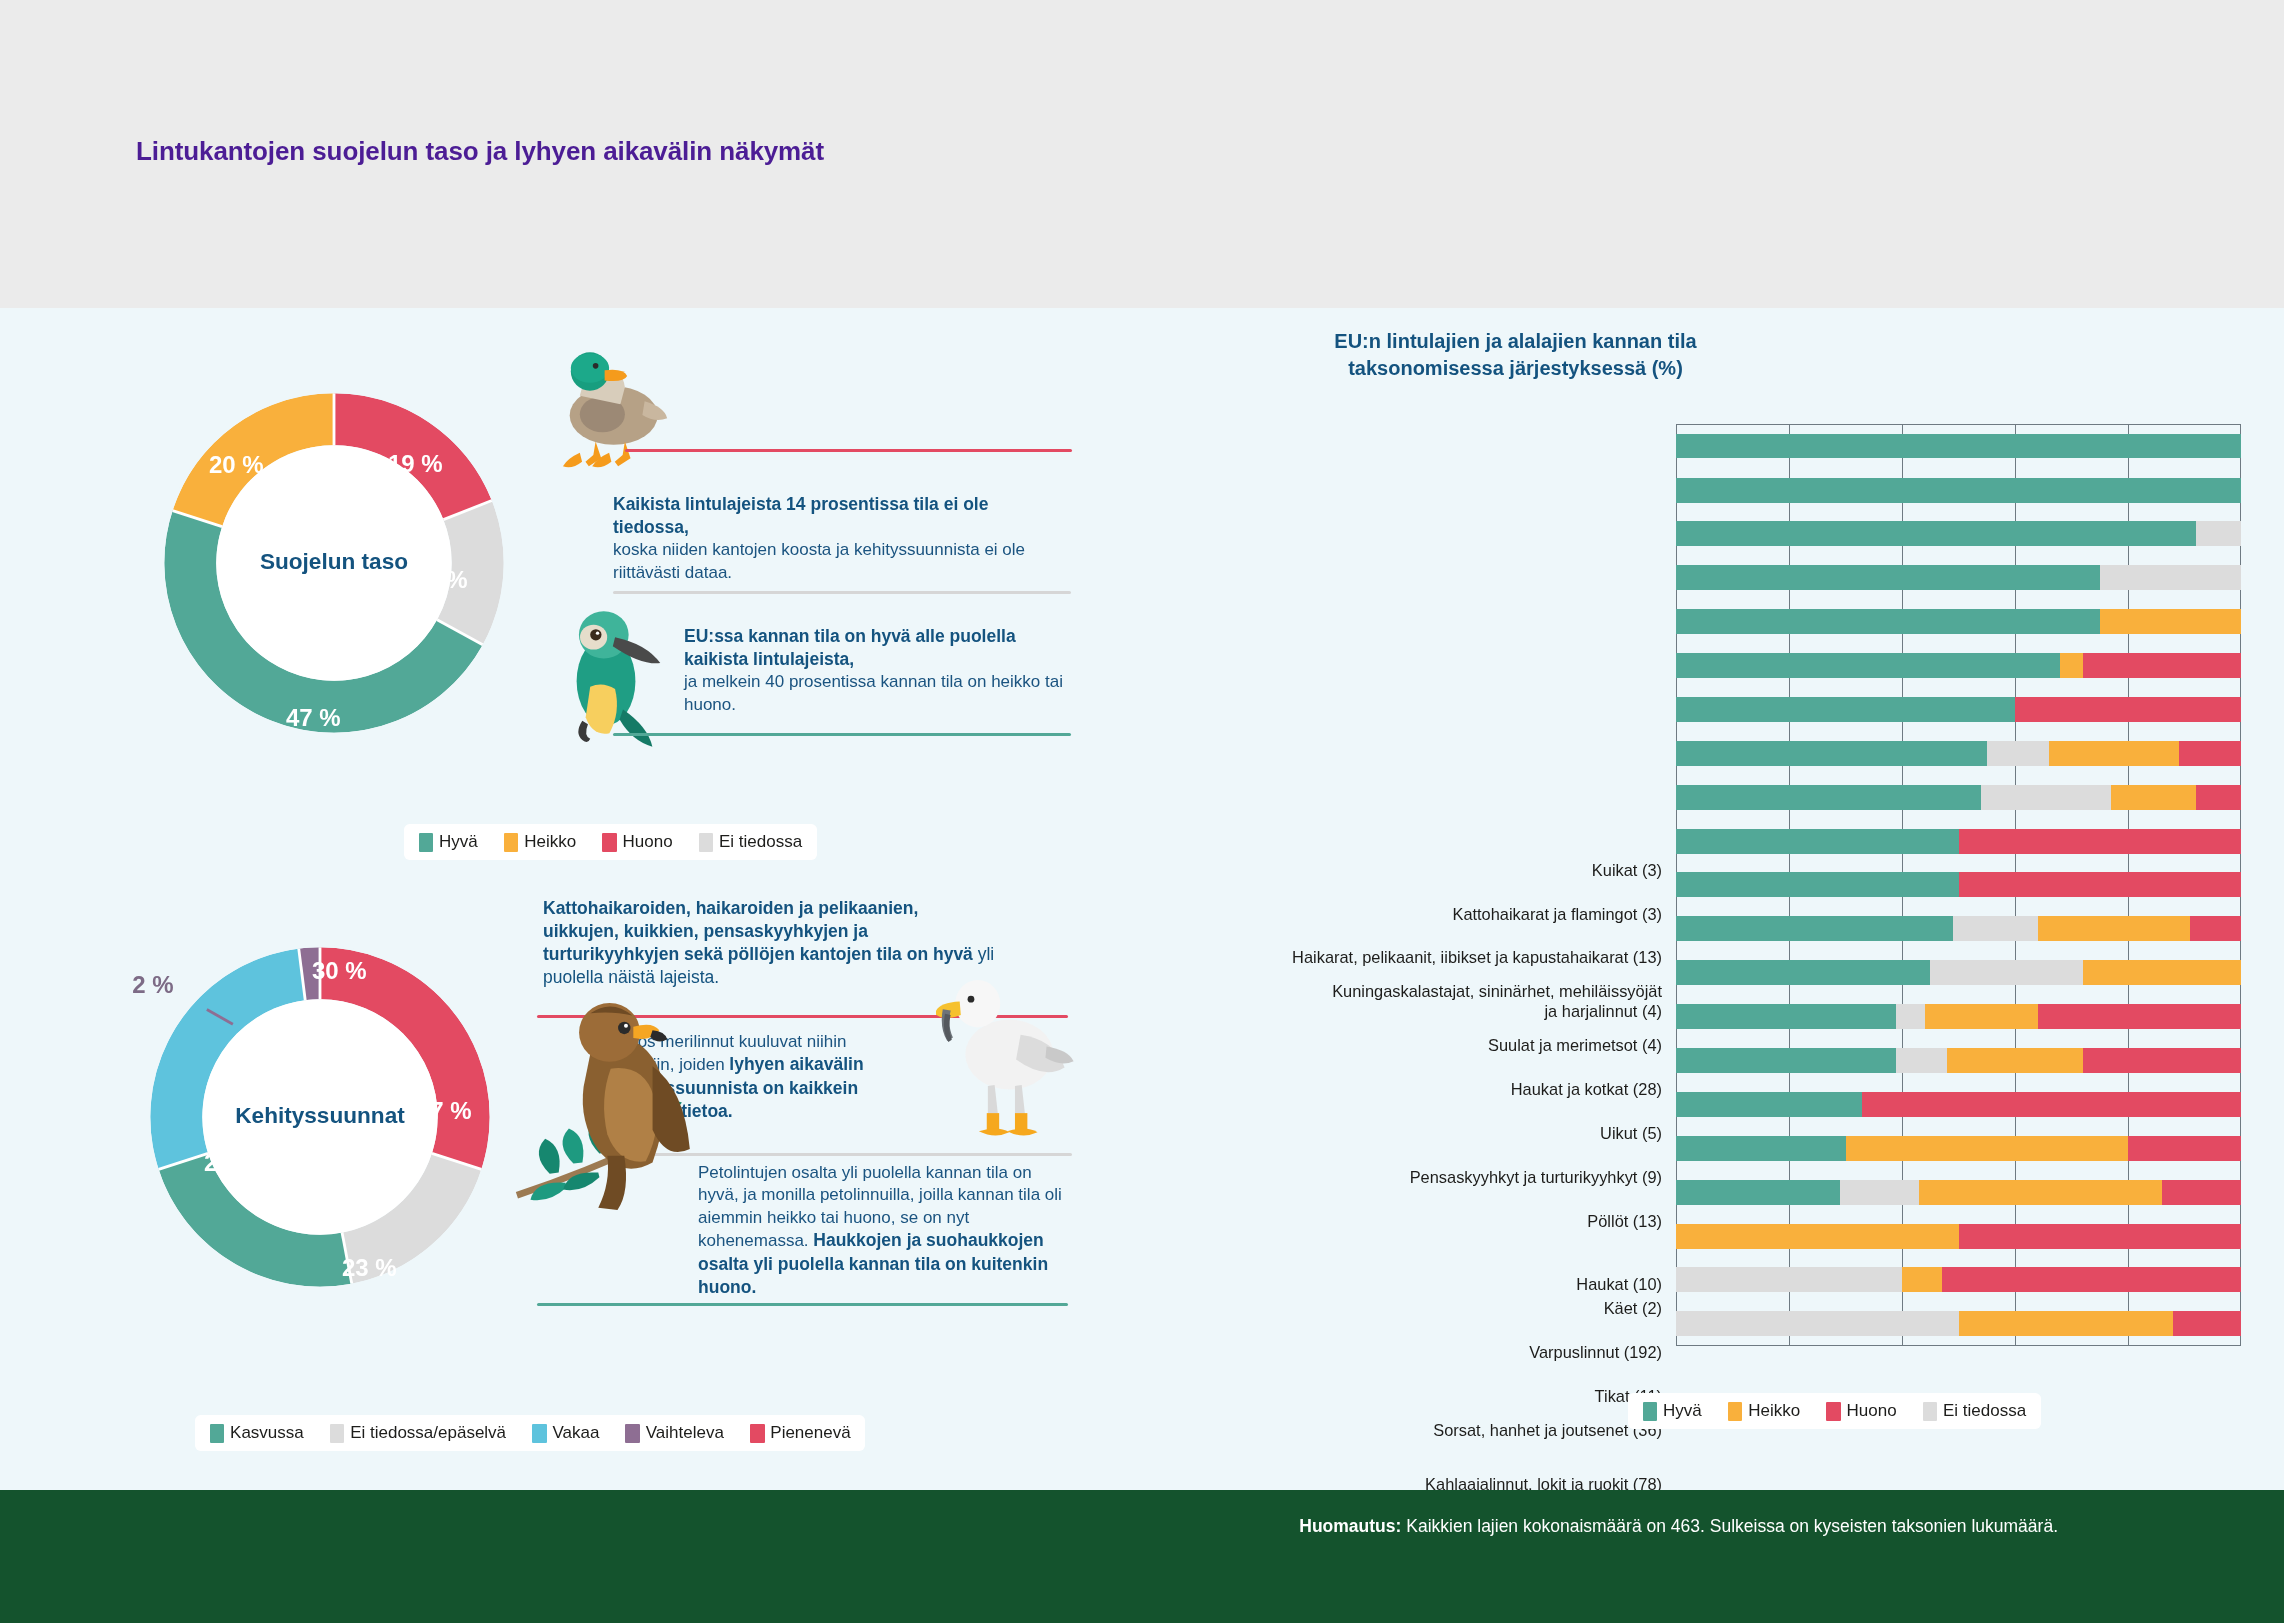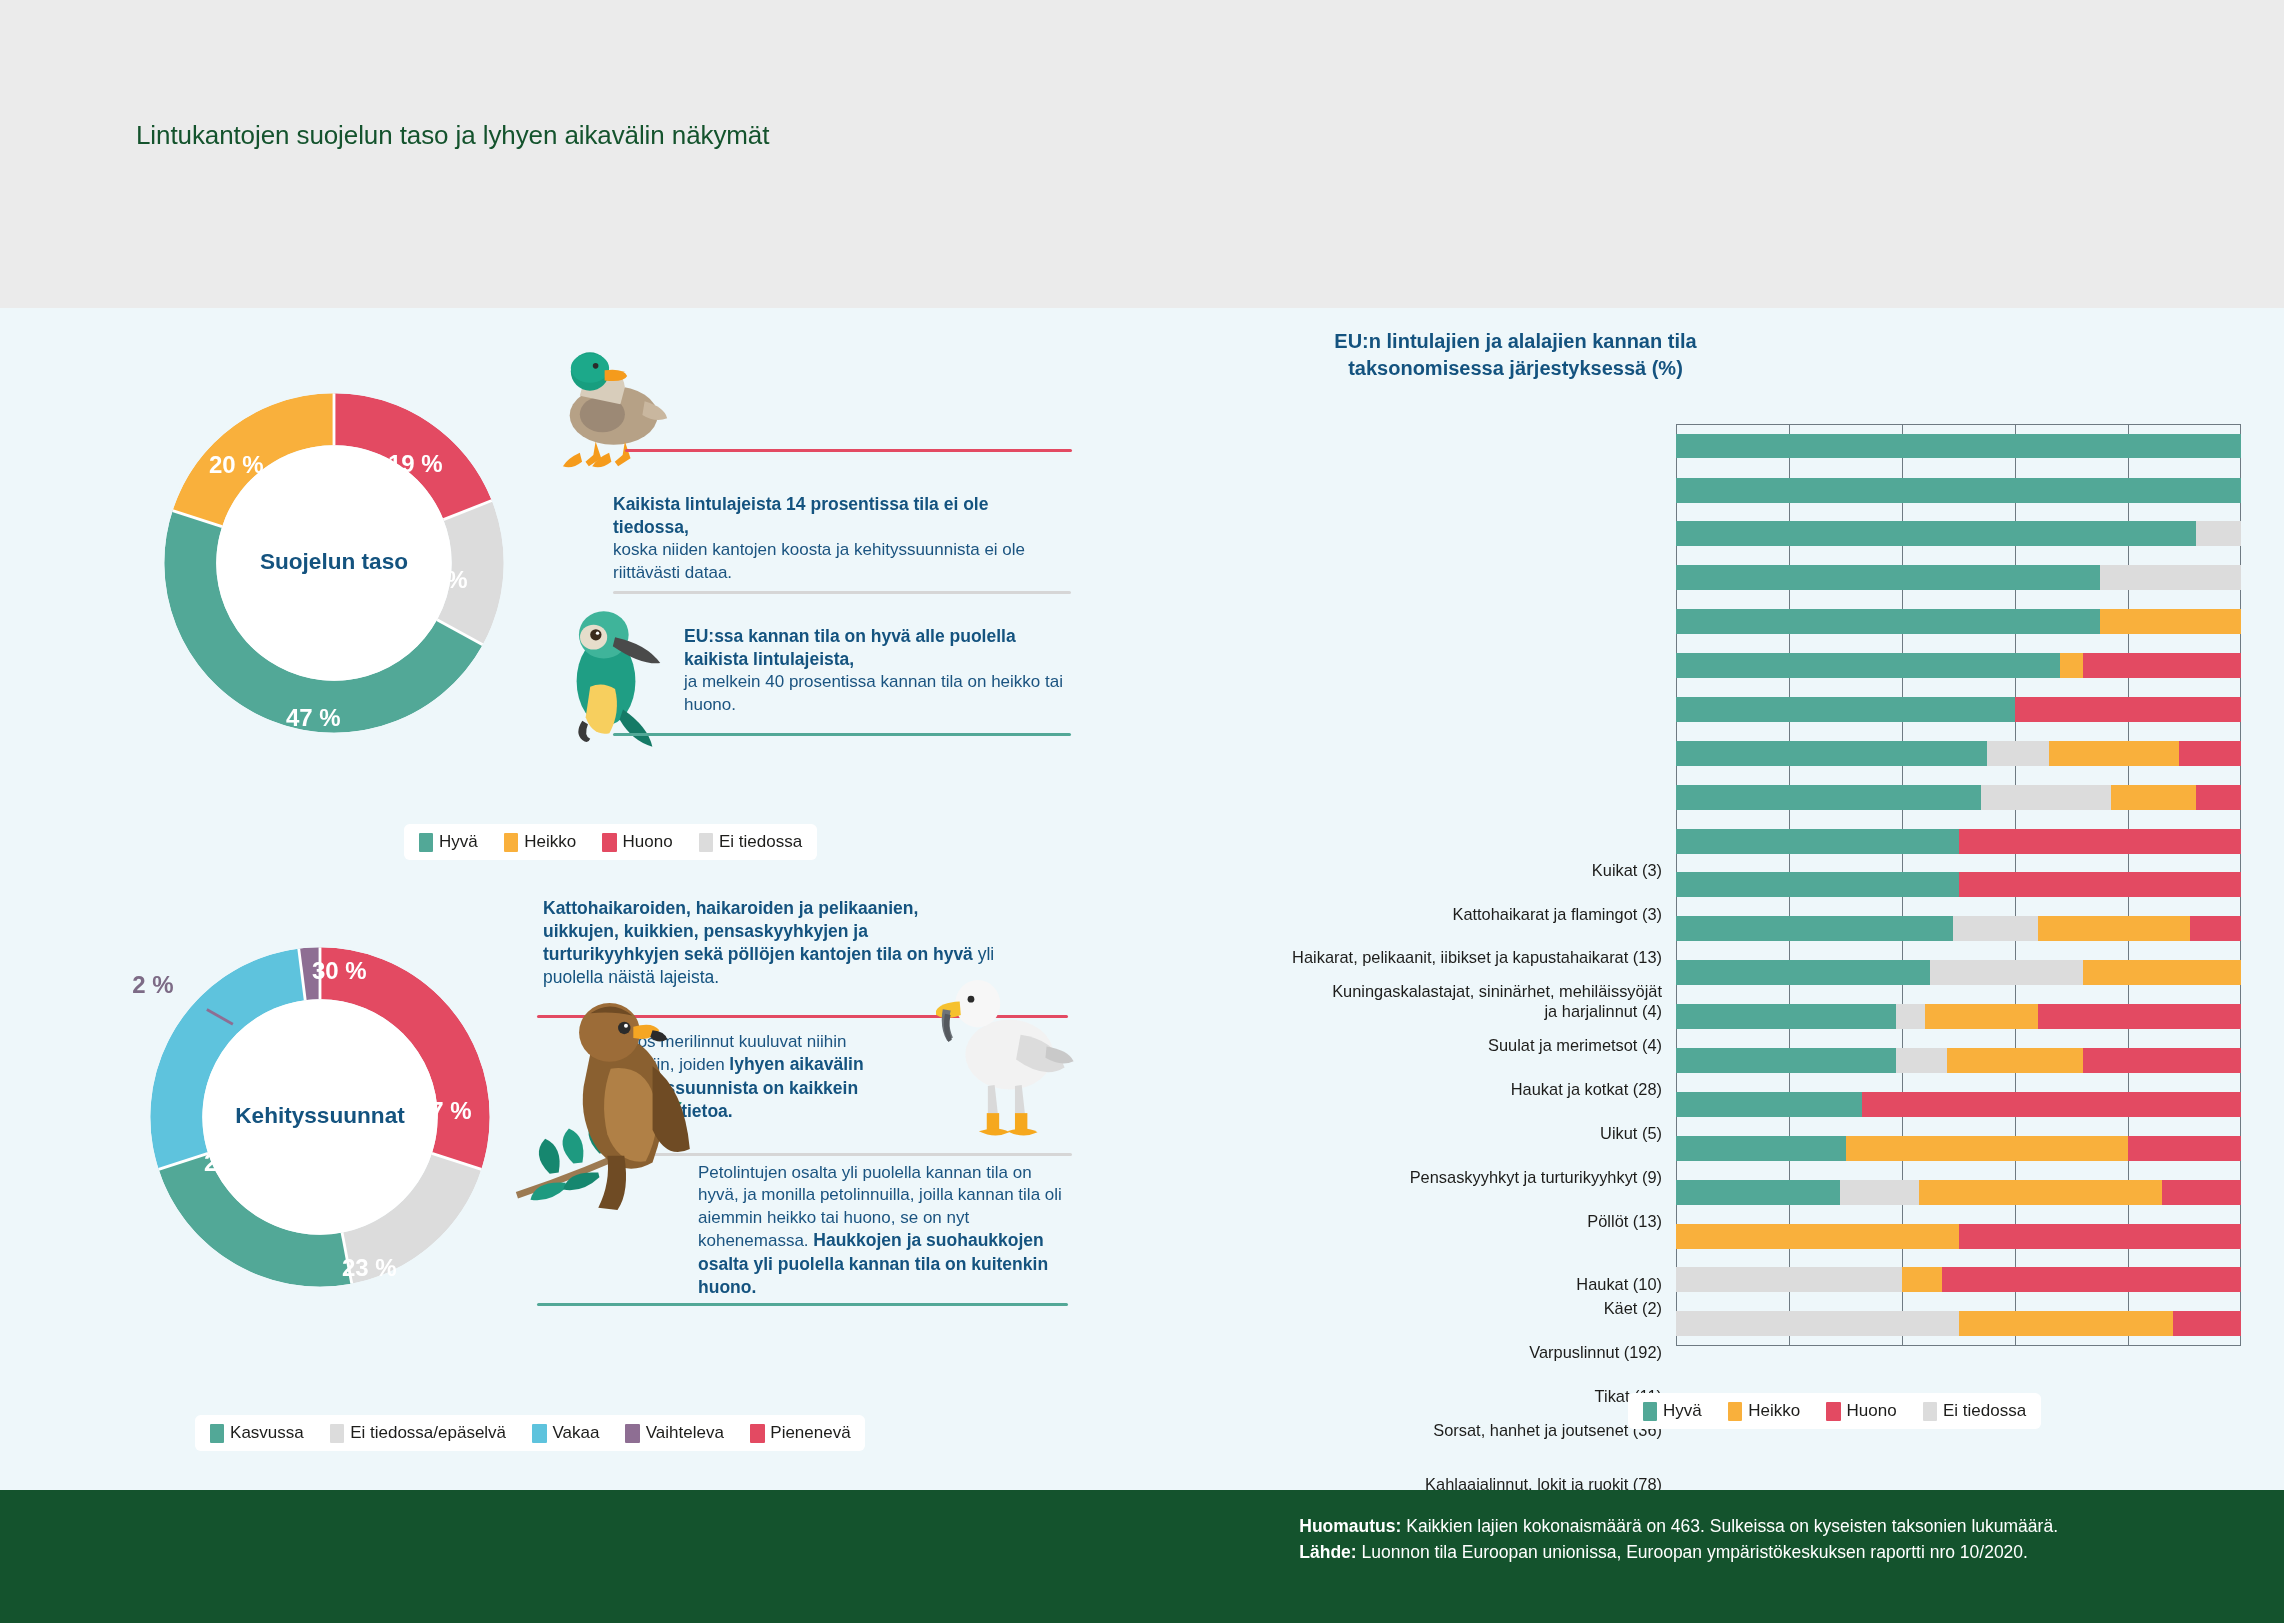--- a/index.html
+++ b/index.html
@@ -9,22 +9,22 @@
     background:#eef7fa;
     position:relative;
     overflow:hidden;
   }
   
   #header-band{
     position:absolute; left:0; top:0; width:2284px; height:308px;
     background:#ebebeb;
   }
   #page-title{
-    position:absolute; left:136px; top:120px;
-    font-size:26px; font-weight:normal; color:#14532d;
+    position:absolute; left:136px; top:136px;
+    font-size:26px; font-weight:bold; color:#4c1d95;
     letter-spacing:-0.1px;
   }
   
   #main{
     position:absolute; left:0; top:308px; width:2284px; height:1182px;
     background:#eef7fa;
   }
   
   #footer-band{
     position:absolute; left:0; top:1490px; width:2284px; height:133px;
@@ -485,18 +485,15 @@
     </div>
   </div>
 
 </div>
 
 <div id="footer-band">
   <div id="footer-text" style="right:226px;">
     <div>
       <b>Huomautus:</b><span> Kaikkien lajien kokonaismäärä on 463. Sulkeissa on kyseisten taksonien lukumäärä.</span>
     </div>
-    <div>
-      <b>Lähde:</b><span> Luonnon tila Euroopan unionissa, Euroopan ympäristökeskuksen raportti nro 10/2020.</span>
-    </div>
   </div>
 </div>
 
 
 </body></html>

